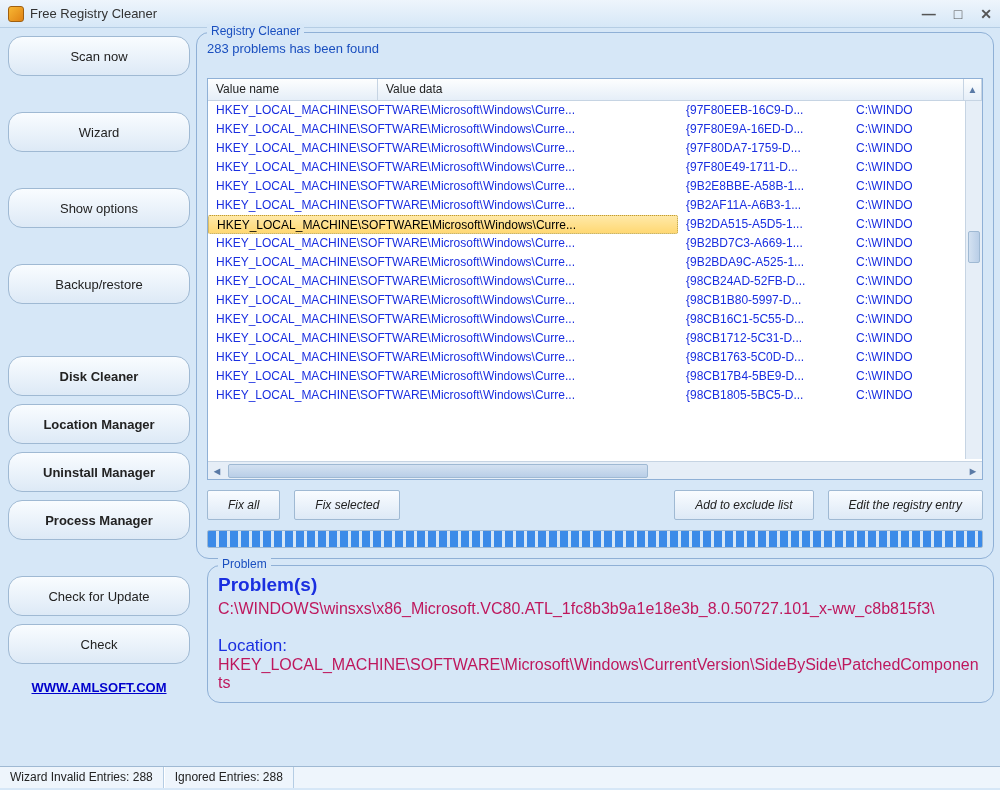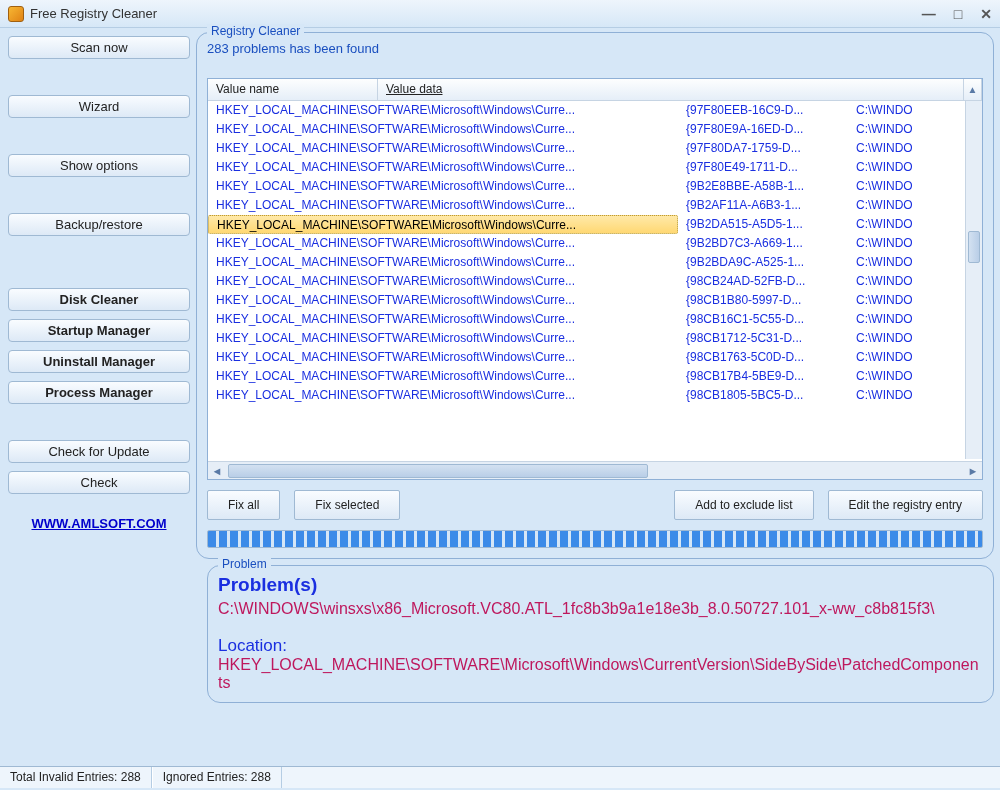--- a/index.html
+++ b/index.html
@@ -37,42 +37,42 @@
     padding: 4px 6px 0 6px;
   }
   .sidebar {
     width: 190px;
     display: flex;
     flex-direction: column;
     gap: 8px;
     padding: 4px 6px 0 2px;
   }
   .side-btn {
-    height: 23px;
+    height: 40px;
     background: linear-gradient(to bottom,#f9fcff,#dde9f6);
     border: 1px solid #9fb9d3;
-    border-radius: 4px;
+    border-radius: 14px;
     font-size: 13px;
     color: #222;
     cursor: pointer;
     display: flex;
     align-items: center;
     justify-content: center;
     text-align: center;
   }
   .side-btn.major { font-weight: bold; }
   .side-gap-small { height: 20px; }
   .side-gap { height: 36px; }
   .side-link {
     color: #0000cc;
     font-weight: bold;
     text-decoration: underline;
     font-size: 13px;
     text-align: center;
-    margin-top: 14px;
+    margin-top: 8px;
     cursor: pointer;
   }
 
   .content {
     flex: 1;
     display: flex;
     flex-direction: column;
     gap: 6px;
   }
   .groupbox {
@@ -110,21 +110,21 @@
     color: #222;
   }
   .thead .th {
     padding: 3px 8px;
     border-right: 1px solid #c6d4e3;
     overflow: hidden;
     white-space: nowrap;
   }
   .th-loc { width: 470px; }
   .th-val { width: 170px; }
-  .th-dat { flex: 1; text-decoration: underline; }
+  .th-dat { flex: 1; }
   .th-scroll { width: 18px; border-right: none; display:flex; align-items:center; justify-content:center; color:#5a7aa6; font-size:10px;}
 
   .tbody {
     flex: 1;
     overflow: hidden;
     position: relative;
   }
   .row {
     display: flex;
     height: 19px;
@@ -182,20 +182,21 @@
   }
   .action-btn {
     height: 30px;
     padding: 4px 20px;
     background: linear-gradient(to bottom,#f9fcff,#dde9f6);
     border: 1px solid #9fb9d3;
     border-radius: 2px;
     font-size: 12px;
     color: #222;
     cursor: pointer;
+    font-style: italic;
   }
   .action-spacer { flex: 1; }
 
   .progress {
     margin-top: 10px;
     height: 18px;
     border: 1px solid #9fb9d3;
     border-radius: 2px;
     background: repeating-linear-gradient(90deg,#3c8be8 0 8px,#d6e7f7 8px 11px);
   }
@@ -237,21 +238,21 @@
   <div class="sidebar">
     <button class="side-btn">Scan now</button>
     <div class="side-gap-small"></div>
     <button class="side-btn">Wizard</button>
     <div class="side-gap-small"></div>
     <button class="side-btn">Show options</button>
     <div class="side-gap-small"></div>
     <button class="side-btn">Backup/restore</button>
     <div class="side-gap"></div>
     <button class="side-btn major">Disk Cleaner</button>
-    <button class="side-btn major">Startup Manager</button>
+    <button class="side-btn major">Location Manager</button>
     <button class="side-btn major">Uninstall Manager</button>
     <button class="side-btn major">Process Manager</button>
     <div class="side-gap-small"></div>
     <button class="side-btn">Check for Update</button>
     <button class="side-btn">Check</button>
     <a class="side-link">WWW.AMLSOFT.COM</a>
   </div>
 
   <div class="content">
     <div class="groupbox">
@@ -375,18 +376,18 @@
       <div class="problem-title">Problem(s)</div>
       <div class="problem-path">C:\WINDOWS\winsxs\x86_Microsoft.VC80.ATL_1fc8b3b9a1e18e3b_8.0.50727.101_x-ww_c8b815f3\</div>
       <div class="problem-label">Location:</div>
       <div class="problem-path">HKEY_LOCAL_MACHINE\SOFTWARE\Microsoft\Windows\CurrentVersion\SideBySide\PatchedComponents</div>
     </div>
   </div>
 </div>
 
 <div class="statusbar">
   <div class="status-cell">
-    <span>Total Invalid Entries:</span> <span>288</span>
+    <span>Wizard Invalid Entries:</span> <span>288</span>
   </div>
   <div class="status-cell">
     <span>Ignored Entries:</span> <span>288</span>
   </div>
 </div>
 
 </body></html>

